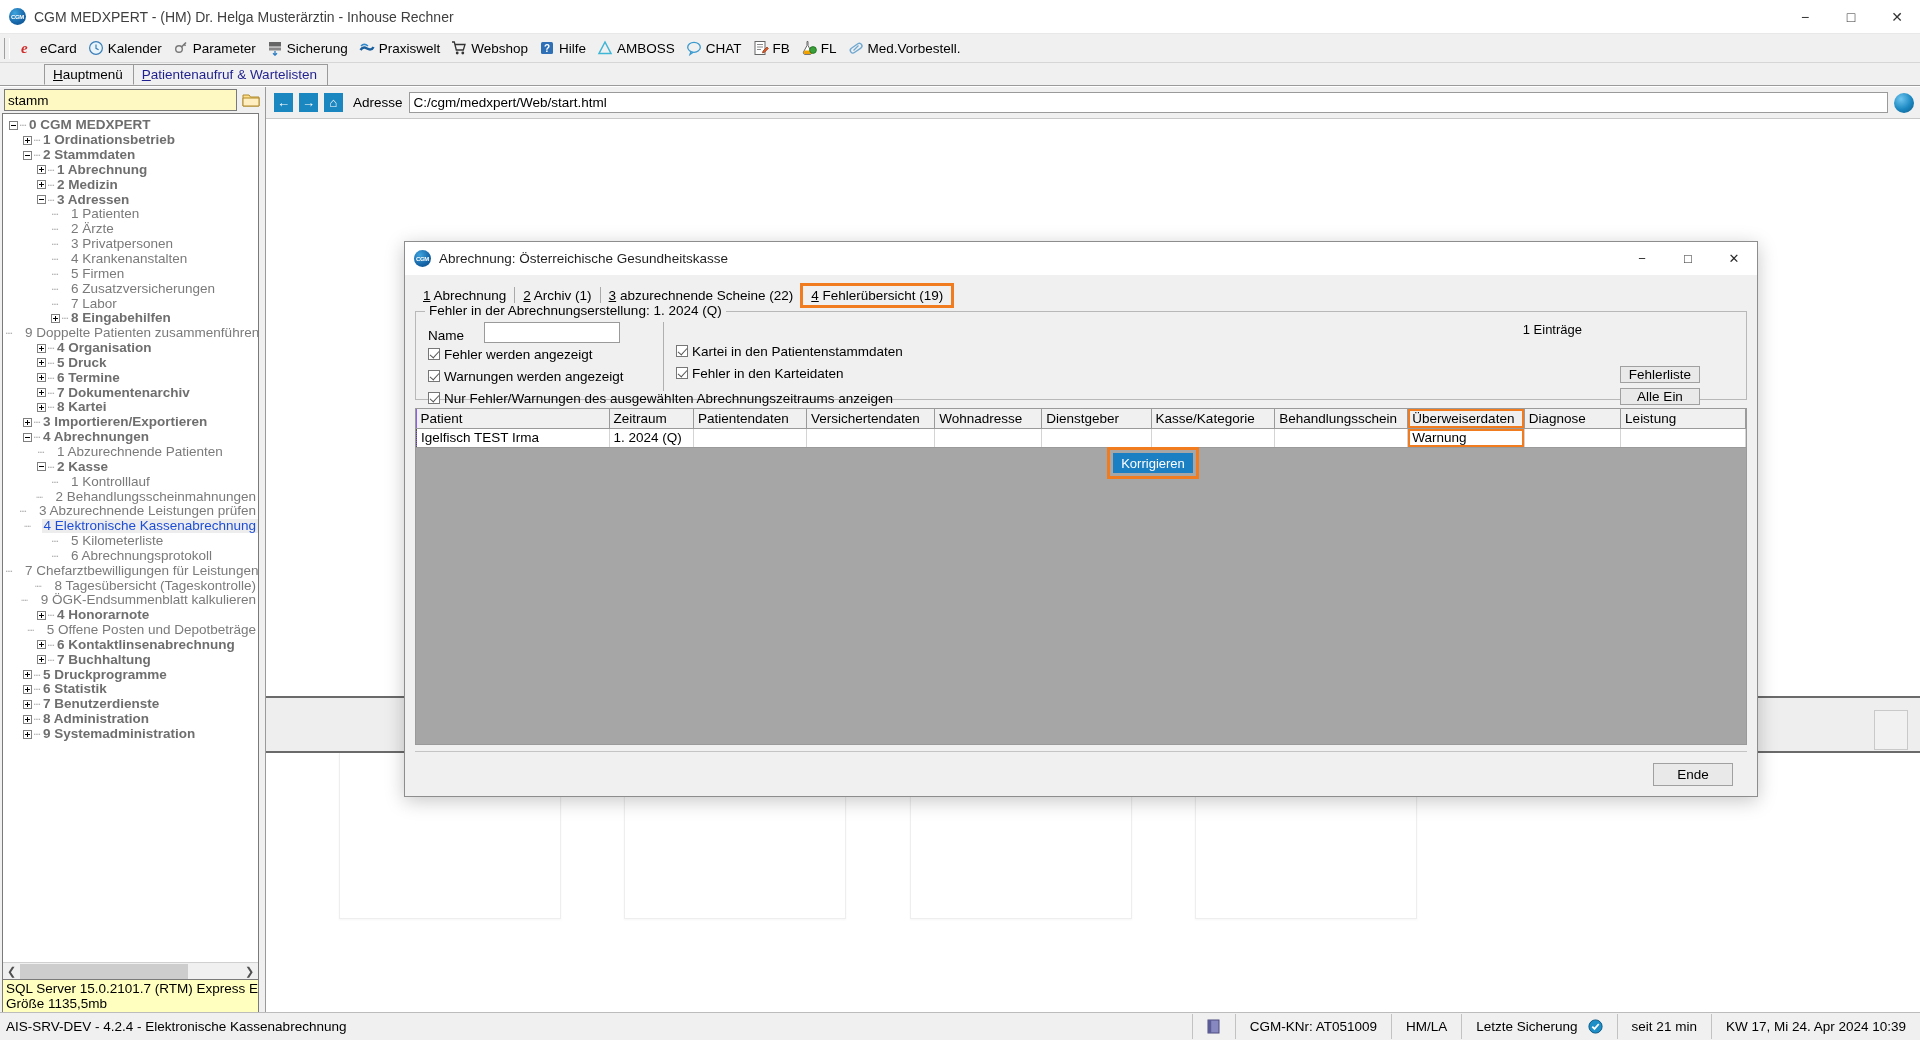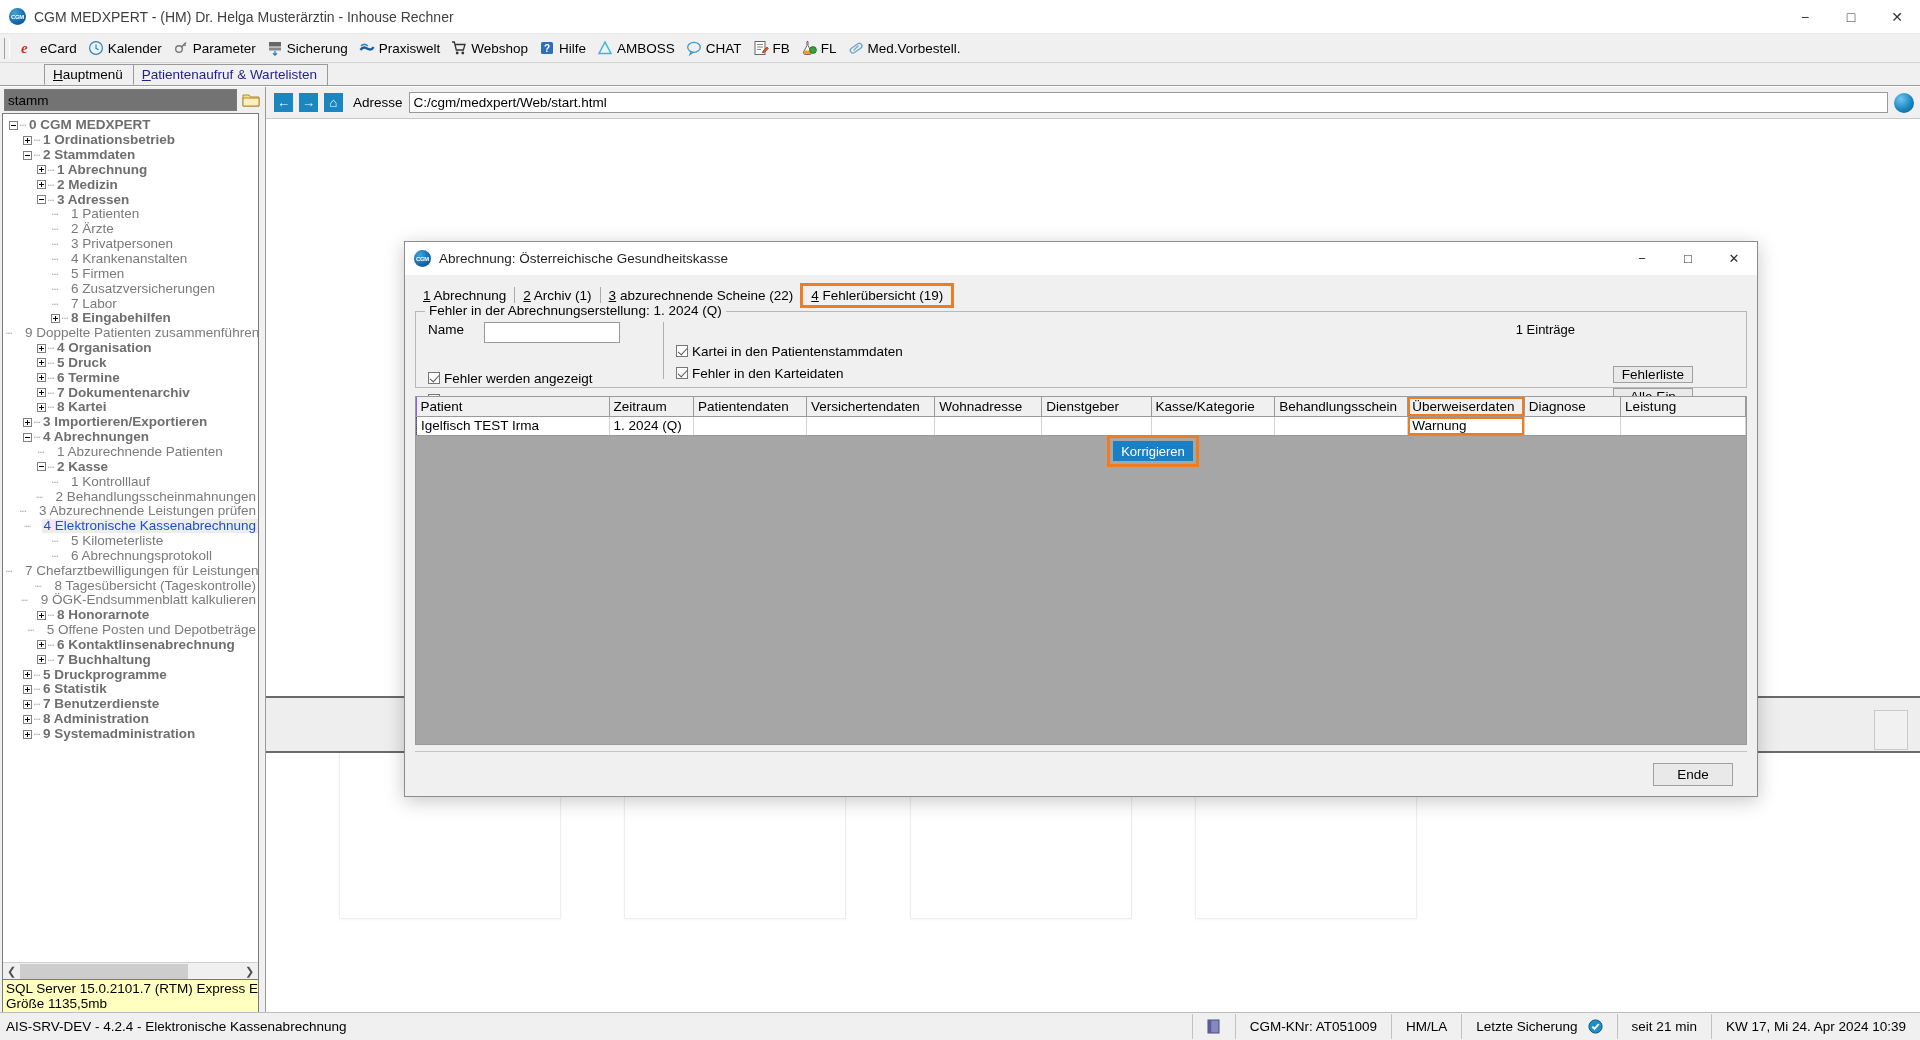--- a/index.html
+++ b/index.html
@@ -66,21 +66,21 @@
   .ptab.active { background: #f0f0f0; color: #000; position: relative; z-index: 2; border-bottom: 1px solid #f0f0f0; margin-left: 36px; }
   .ptab u { text-decoration: underline; }
 
   
   #main-area { position: absolute; top: 87px; left: 0; right: 0; bottom: 25px; display: flex; background: #f0f0f0; }
 
   
   #left-panel { width: 266px; background: #f0f0f0; display: flex; flex-direction: column; border-right: 1px solid #9a9a9a; }
   #search-row { height: 26px; display: flex; align-items: center; padding: 2px 4px 2px 4px; gap: 4px; }
   #search-input {
-    flex: 1; height: 22px; border: 1px solid #7a7a7a; background: #737373;
+    flex: 1; height: 22px; border: 1px solid #7a7a7a; background: #fef9c3;
     font-family: "Liberation Sans", sans-serif; font-size: 13.5px; padding: 0 3px; outline: none;
   }
   #folder-icon { width: 20px; height: 20px; position: relative; flex: 0 0 20px; }
 
   #tree-wrap {
     flex: 1; background: #fff; border: 1px solid #7a7a7a; margin: 0 6px 0 2px;
     overflow: hidden; position: relative; display: flex; flex-direction: column;
   }
   #tree { flex: 1; overflow: hidden; padding: 4px 0 0 2px; }
   .tnode { display: flex; align-items: center; height: 14.85px; white-space: nowrap; font-size: 13.5px; line-height: 14px; }
@@ -145,29 +145,29 @@
   .dlg-win-btn { width: 46px; height: 32px; display: flex; align-items: center; justify-content: center; font-size: 13px; color: #2a2a2a; }
 
   #dlg-body { flex: 1; padding: 8px 10px 0 10px; display: flex; flex-direction: column; }
 
   #dlg-tabs { display: flex; align-items: center; height: 25px; margin-bottom: 3px; position: relative; }
   .dtab { font-size: 13.5px; padding: 2px 8px; color: #000; white-space: nowrap; }
   .dtab u { text-decoration: underline; }
   .dtab-sep { width: 1px; height: 17px; background: #a9a9a9; }
   .dtab.hl { outline: 3px solid #f07c1f; outline-offset: -1px; padding: 3px 9px; background: #f0f0f0; }
 
-  #group-box { border: 1px solid #b8b8b8; position: relative; padding: 10px 15px 8px 12px; height: 77px; }
+  #group-box { border: 1px solid #b8b8b8; position: relative; padding: 10px 8px 8px 12px; height: 89px; }
   #group-legend { position: absolute; top: -9px; left: 9px; background: #f0f0f0; padding: 0 4px; font-size: 13.5px; }
 
   .gb-inner { display: flex; height: 100%; }
   .col-left { width: 233px; }
   .col-mid { flex: 1; padding-left: 12px; border-left: 1px solid #b0b0b0; margin-left: 2px; position: relative; }
   .col-right { width: 156px; display: flex; flex-direction: column; align-items: center; gap: 5px; padding-top: 2px; }
 
-  .name-row { display: flex; align-items: flex-start; gap: 20px; margin-bottom: 24px; }
+  .name-row { display: flex; align-items: flex-end; gap: 20px; margin-bottom: 0; }
   .name-label { font-size: 13.5px; }
   #name-input { width: 136px; height: 21px; border: 1px solid #9a9a9a; background: #fff; font-size: 13.5px; padding: 0 3px; font-family: "Liberation Sans", sans-serif; outline: none; }
 
   .cbrow { display: flex; align-items: center; gap: 4px; height: 22px; font-size: 13.5px; white-space: nowrap; }
   .cb {
     width: 12px; height: 12px; border: 1px solid #767676; background: #fff;
     position: relative; flex: 0 0 12px;
   }
   .cb.checked::after {
     content: ""; position: absolute; left: 3px; top: 0px; width: 4px; height: 8px;
@@ -537,21 +537,21 @@
           <div class="tnode">
             <span class="ind" style="width: 46px;"></span>
             <span class="dash">┈</span>
             <span class="tw-blank"></span>
             <span class="tlabel">9 ÖGK-Endsummenblatt kalkulieren</span>
           </div>
           <div class="tnode parent">
             <span class="ind" style="width: 32px;"></span>
             <span class="tw plus"></span>
             <span class="dash">┈</span>
-            <span class="tlabel">8 Honorarnote</span>
+            <span class="tlabel">4 Honorarnote</span>
           </div>
           <div class="tnode">
             <span class="ind" style="width: 32px;"></span>
             <span class="dash">┈</span>
             <span class="tw-blank"></span>
             <span class="tlabel">5 Offene Posten und Depotbeträge</span>
           </div>
           <div class="tnode parent">
             <span class="ind" style="width: 32px;"></span>
             <span class="tw plus"></span>

